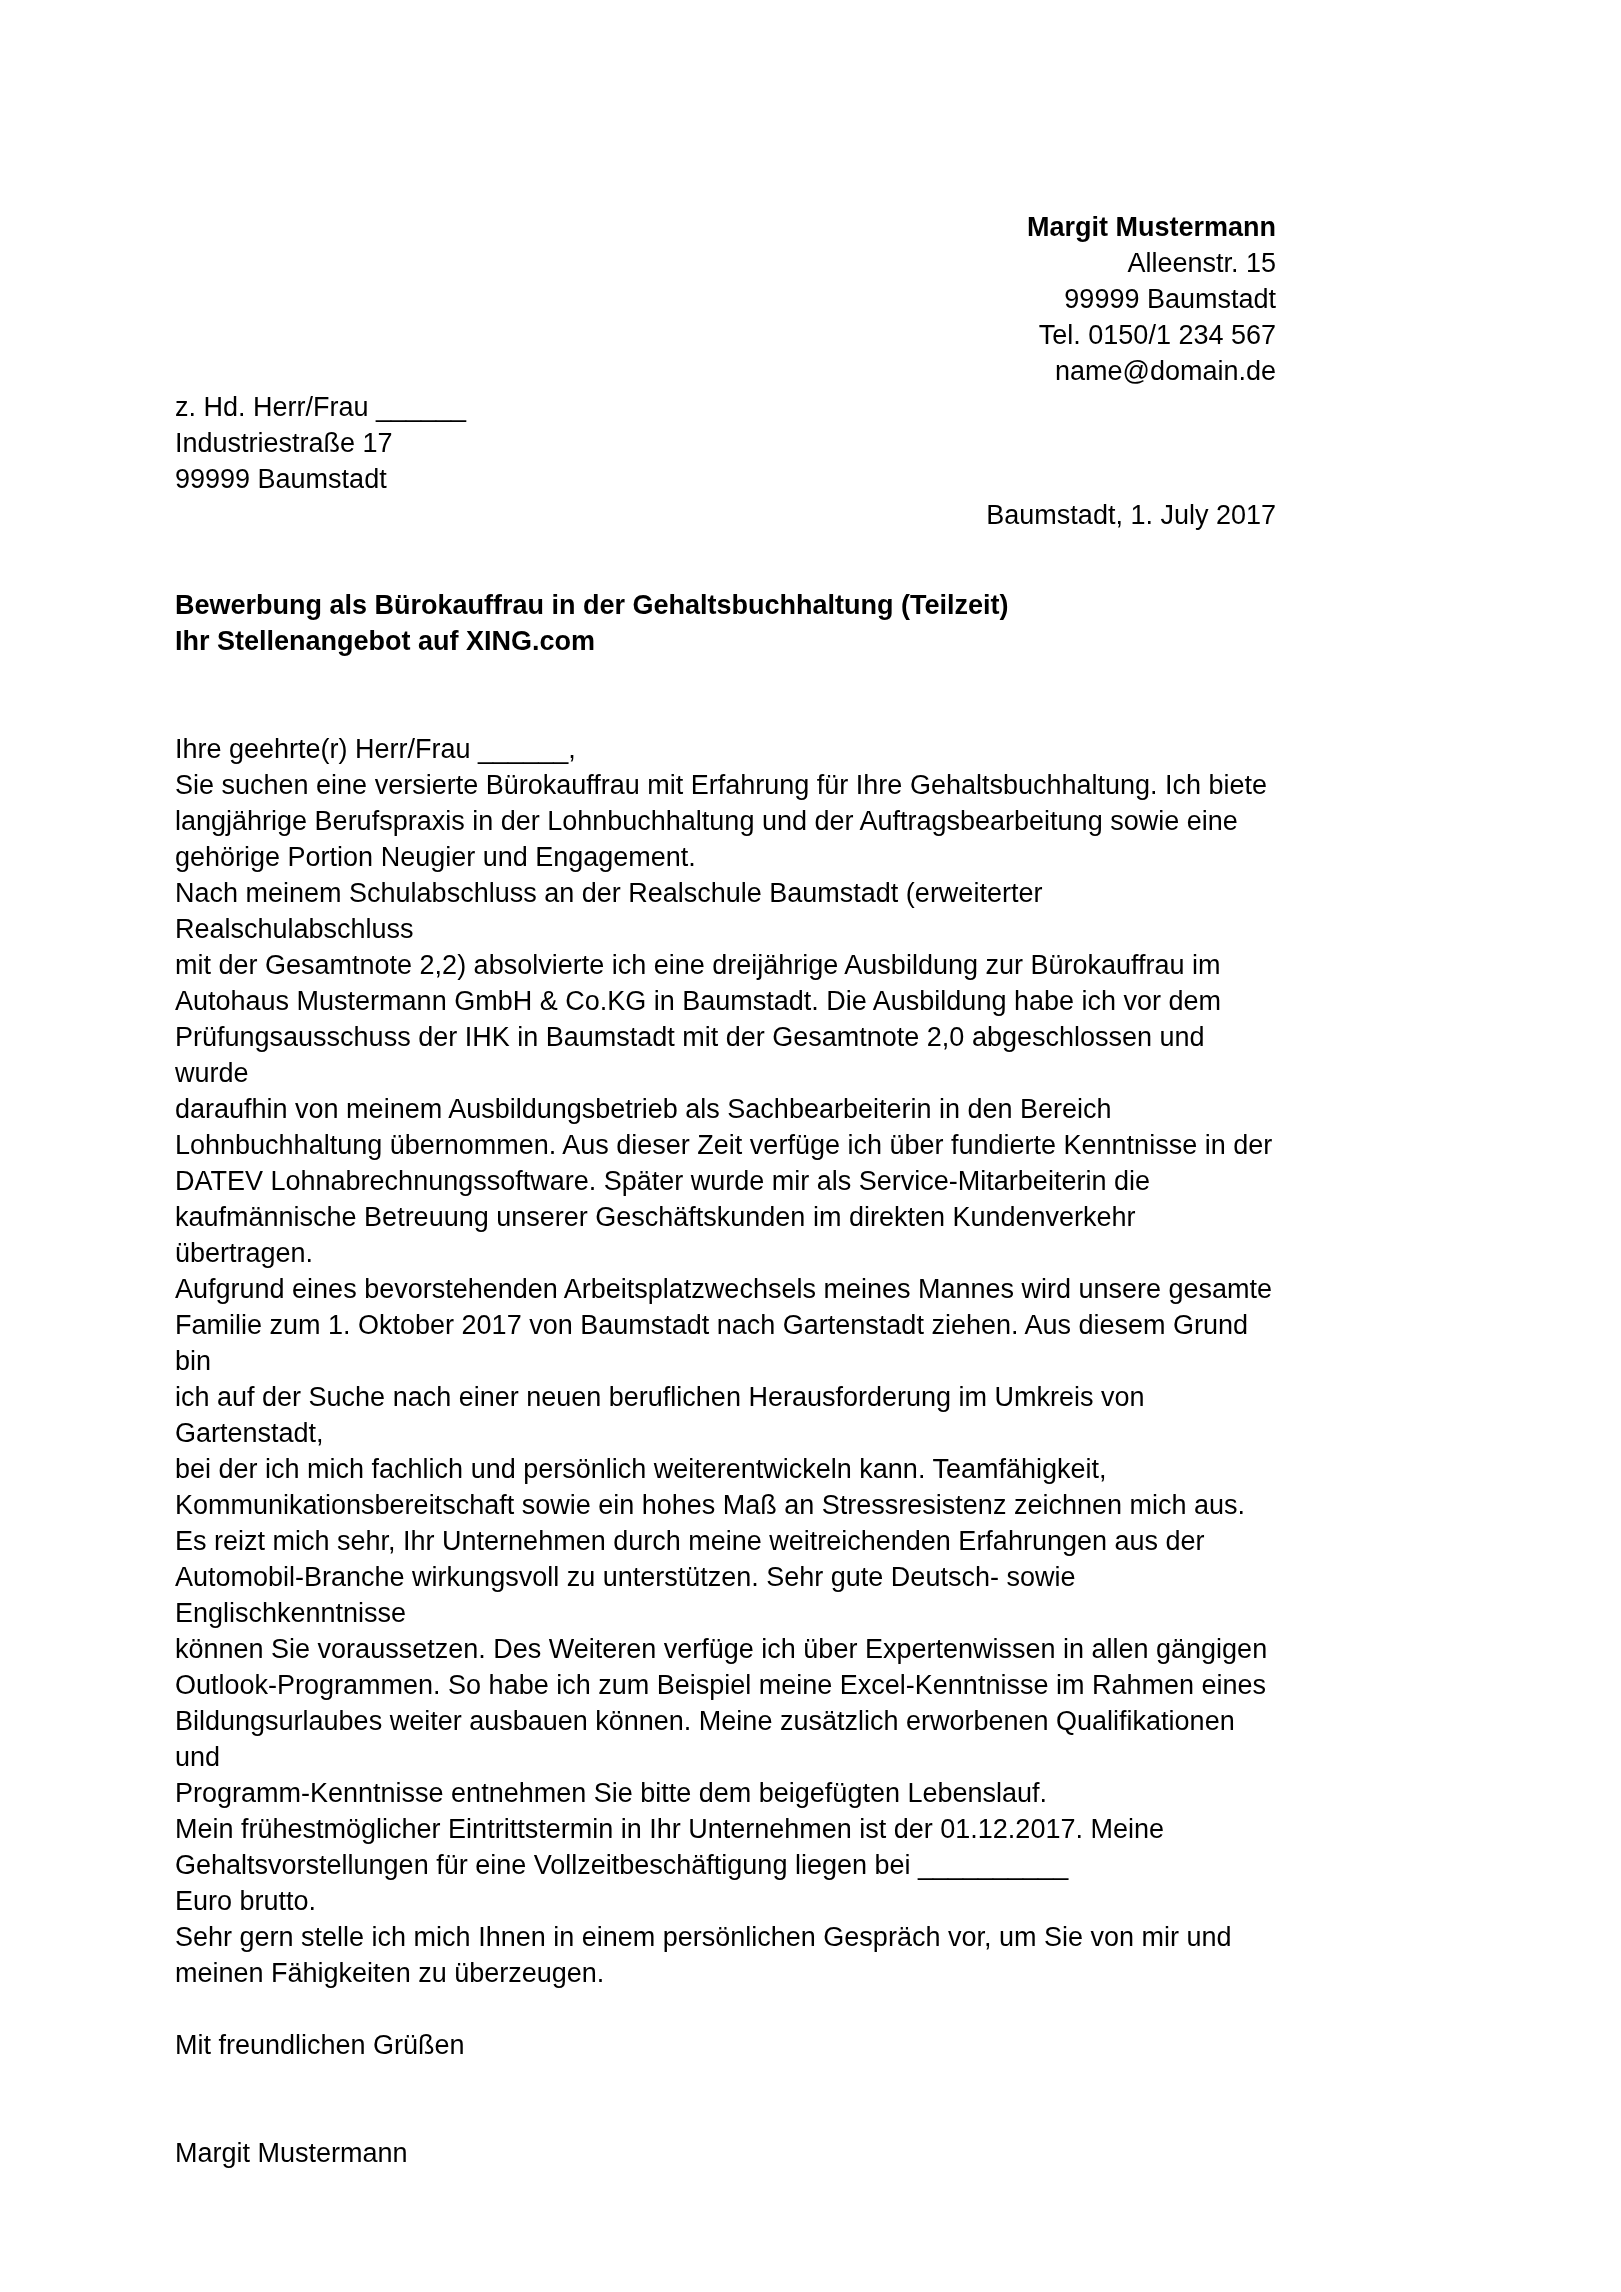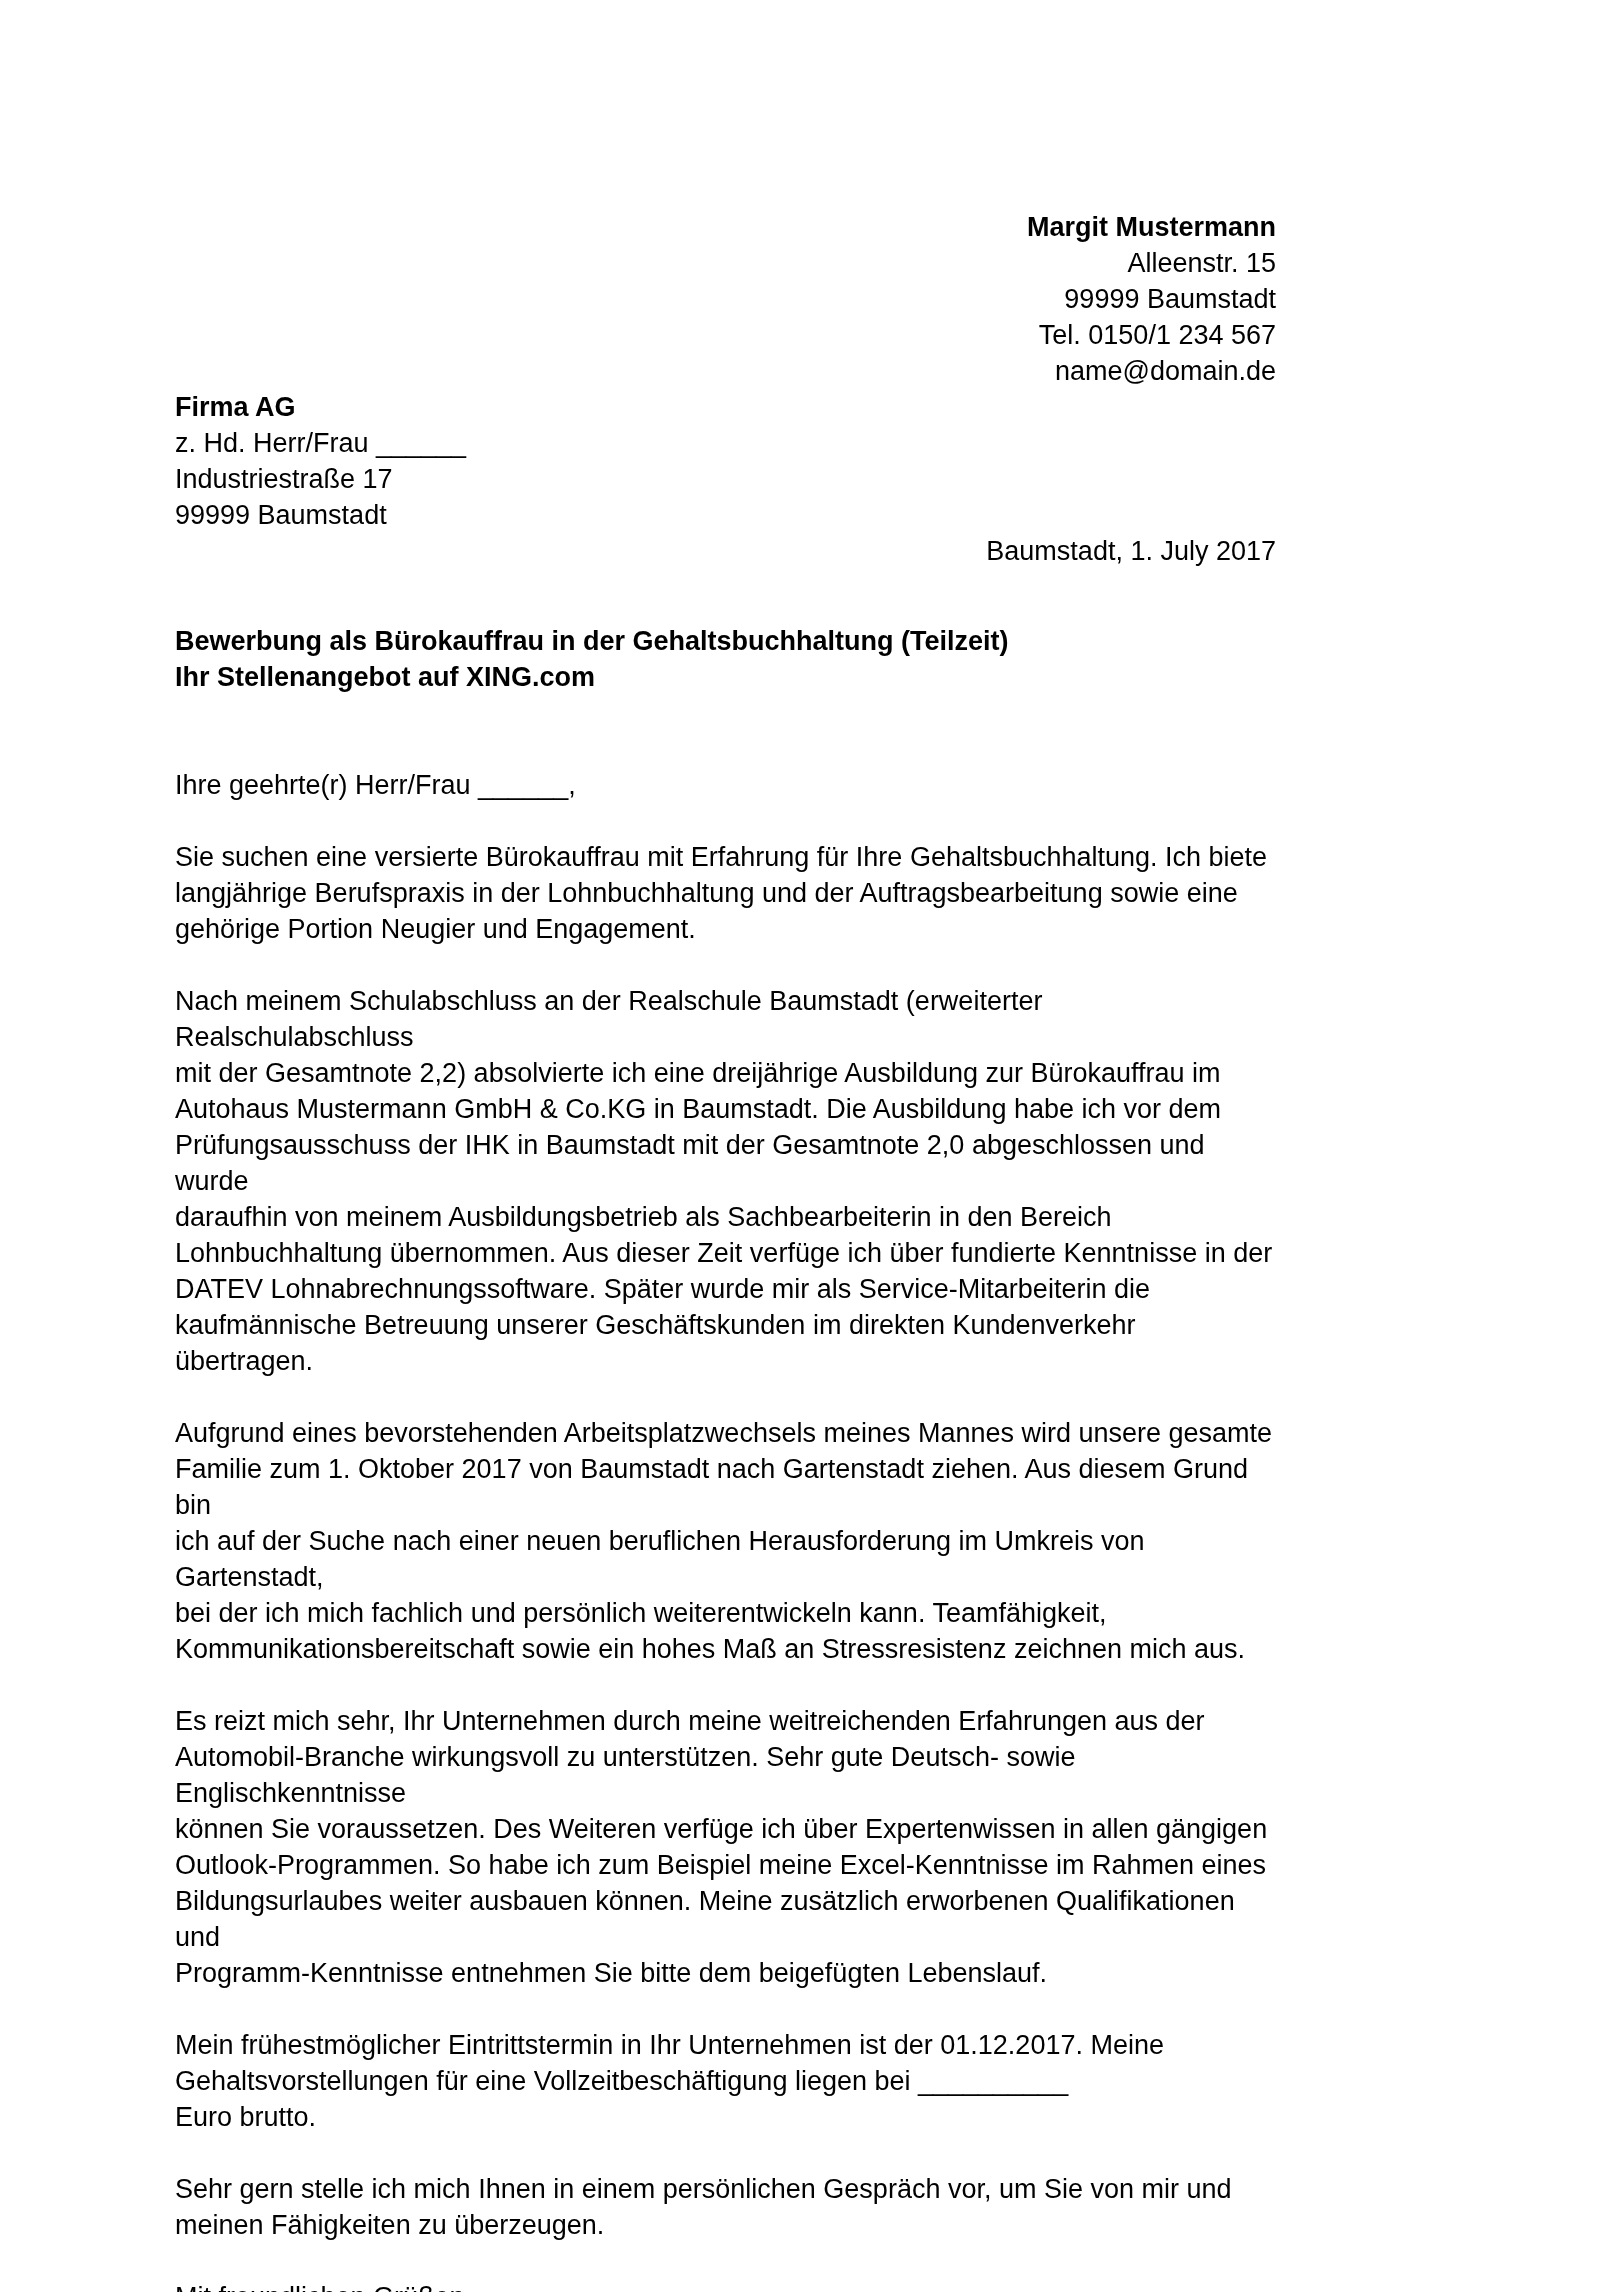--- a/index.html
+++ b/index.html
@@ -19,39 +19,38 @@
     line-height: 36px;
     padding: 209px 156px 0 175px;
     overflow: hidden;
   }
   .bold { font-weight: bold; }
   .lines { white-space: pre-line; }
   .sender { text-align: right; }
   .dateline { text-align: right; }
   .subject { margin-top: 54px; font-weight: bold; }
   .salutation { margin-top: 72px; }
-  .para { margin-top: 36px; }
+  .para { }
   .closing { margin-top: 36px; }
   .signature { margin-top: 72px; }
 </style>
 </head>
 <body>
 
 <div class="page">
 
   <div class="sender">
     <div class="bold">Margit Mustermann</div>
     <div class="lines">Alleenstr. 15
 99999 Baumstadt
 Tel. 0150/1 234 567
 name@domain.de</div>
   </div>
 
   <div>
-    <div class="bold">Firma AG</div>
     <div class="lines">z. Hd. Herr/Frau ______
 Industriestraße 17
 99999 Baumstadt</div>
   </div>
 
   <div class="dateline">Baumstadt, 1. July 2017</div>
 
   <div class="subject lines">Bewerbung als Bürokauffrau in der Gehaltsbuchhaltung (Teilzeit)
 Ihr Stellenangebot auf XING.com</div>
 

